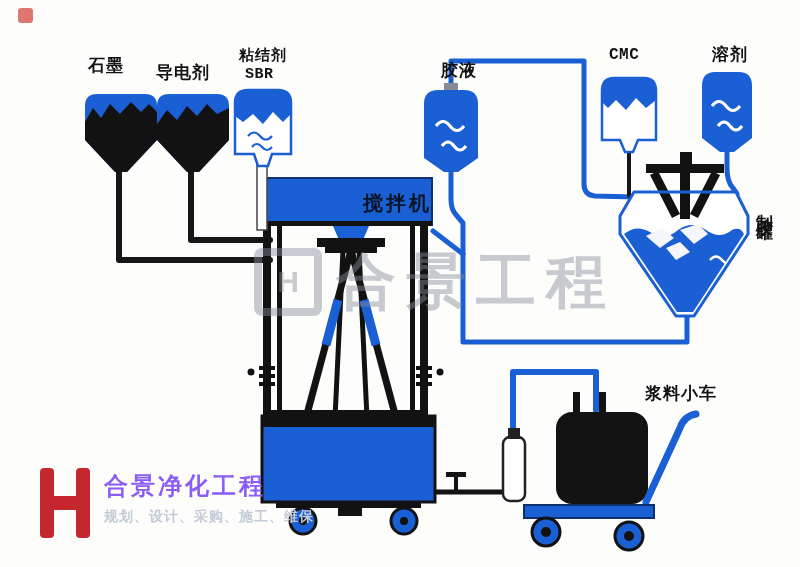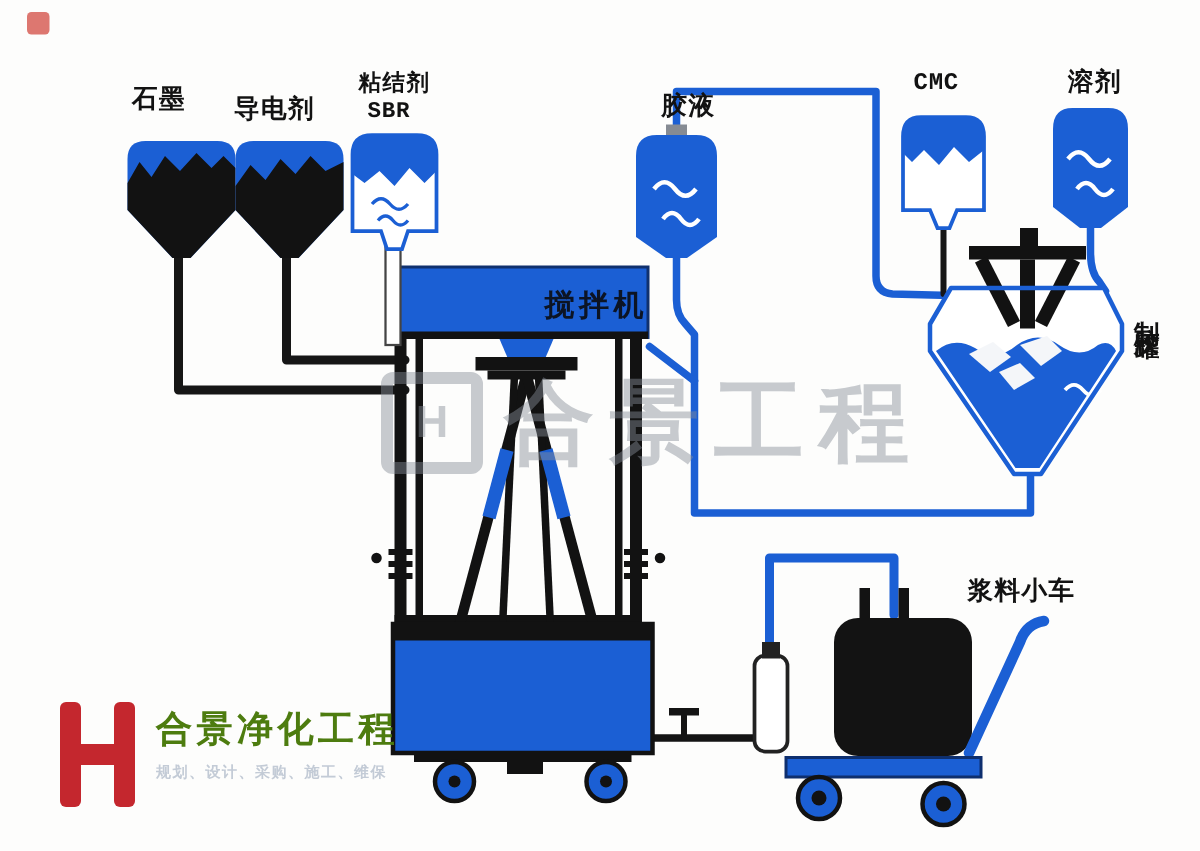--- a/index.html
+++ b/index.html
@@ -28,27 +28,27 @@
     width:52px;height:52px;border:8px solid currentColor;border-radius:8px;
     display:flex;align-items:center;justify-content:center;
     font-size:30px;font-weight:700;
   }
   #watermark .wm-text{font-size:60px;font-weight:700;letter-spacing:10px;line-height:1;font-family:Liberation Serif, serif;}
   #brand{position:absolute;left:38px;top:466px;display:flex;gap:12px;}
   #brand .brand-mark{
     width:54px;height:74px;position:relative;color:#c4272e;
   }
   #brand .brand-text .brand-name{
-    color:#4d7c0f;font-size:24px;font-weight:700;letter-spacing:3px;margin-top:4px;
+    color:#8b5cf6;font-size:24px;font-weight:700;letter-spacing:3px;margin-top:4px;
   }
   #brand .brand-text .brand-line1{
     color:#b9c3cf;font-size:15px;font-weight:700;letter-spacing:4px;margin-top:9px;
   }
   #brand .brand-text .brand-line2{
-    color:#c3cbd6;font-size:10px;font-weight:600;letter-spacing:1px;margin-top:6px;
+    color:#c3cbd6;font-size:14px;font-weight:600;letter-spacing:1px;margin-top:6px;
   }
   #corner-mark{
     position:absolute;left:18px;top:8px;width:15px;height:15px;border-radius:3px;
     background:#d24a42;opacity:.75;
   }
 </style>
 </head>
 <body>
 
 <div id="stage">

